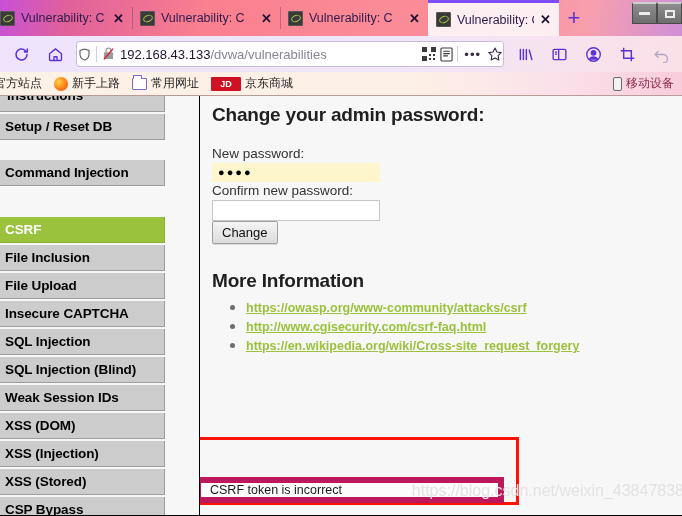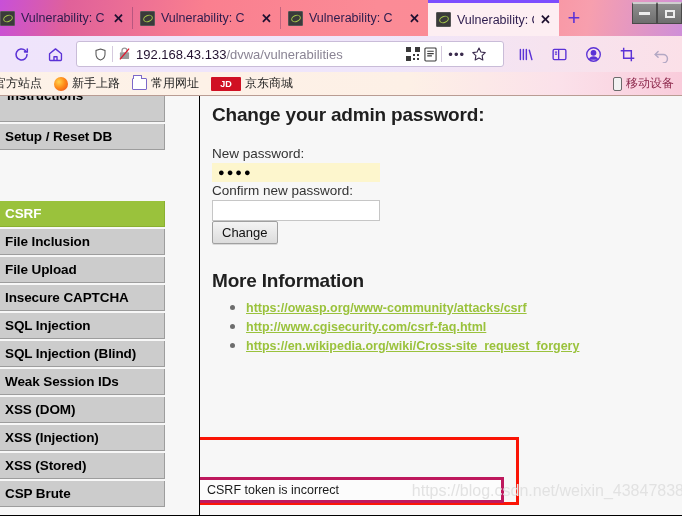--- a/index.html
+++ b/index.html
@@ -119,21 +119,21 @@
     flex: 0 0 auto;
   }
   .urlbar {
     flex: 1 1 auto;
     height: 26px;
     background: #ffffff;
     border: 1px solid #c9bcd8;
     border-radius: 3px;
     display: flex;
     align-items: center;
-    padding: 0 16px;
+    padding: 0 0;
     gap: 4px;
     min-width: 0;
     overflow: hidden;
   }
   .urlsep { width: 1px; height: 16px; background: #d5cade; flex: 0 0 1px; }
   .urltext {
     flex: 1 1 auto;
     font-size: 13px;
     color: #22112f;
     white-space: nowrap;
@@ -220,21 +220,21 @@
     border-bottom: 1px solid #9d9d9d;
     display: flex;
     align-items: center;
     padding-left: 5px;
     font-size: 13.5px;
     font-weight: bold;
     color: #000;
     font-family: "Liberation Sans", sans-serif;
     letter-spacing: -0.1px;
   }
-  .menuitem.cut { height: 26px; align-items: flex-start; overflow: hidden; padding-left: 7px; }
+  .menuitem.cut { height: 16px; align-items: flex-start; overflow: hidden; padding-left: 7px; }
   .menuitem.cut span { margin-top: -8px; display: block; }
   .menuitem.active {
     background: #9ac23c;
     color: #ffffff;
     border-right: 1px solid #8ab030;
     border-bottom: 1px solid #8ab030;
     margin-top: 31px;
   }
   .menugap { height: 18px; }
 
@@ -326,21 +326,21 @@
     height: 68px;
     border: 3px solid #fa1405;
     background: transparent;
   }
   .msgbox {
     position: absolute;
     left: 18px;
     top: 37px;
     width: 309px;
     height: 26px;
-    border: 3px solid #be185d;
+    border: 6px solid #be185d;
     background: #fcfcfc;
     display: flex;
     align-items: center;
     padding-left: 9px;
     font-size: 12.5px;
     color: #1a1a1a;
   }
 
   .watermark {
     position: absolute;
@@ -527,20 +527,23 @@
 <div class="page">
 
   <div class="sidebar">
     <div class="menuitem cut">
         <span>Instructions</span>
       </div>
     <div class="menuitem">
         <span>Setup / Reset DB</span>
       </div>
     <div class="menugap"></div>
+    <div class="menuitem">
+        <span>Command Injection</span>
+      </div>
     <div class="menuitem active">
         <span>CSRF</span>
       </div>
     <div class="menuitem">
         <span>File Inclusion</span>
       </div>
     <div class="menuitem">
         <span>File Upload</span>
       </div>
     <div class="menuitem">
@@ -558,21 +561,21 @@
     <div class="menuitem">
         <span>XSS (DOM)</span>
       </div>
     <div class="menuitem">
         <span>XSS (Injection)</span>
       </div>
     <div class="menuitem">
         <span>XSS (Stored)</span>
       </div>
     <div class="menuitem">
-        <span>CSP Brute</span>
+        <span>CSP Bypass</span>
       </div>
 
   </div>
 
   <div class="vdivider"></div>
 
   <div class="content">
 
     <div class="h2">Change your admin password:</div>
 

